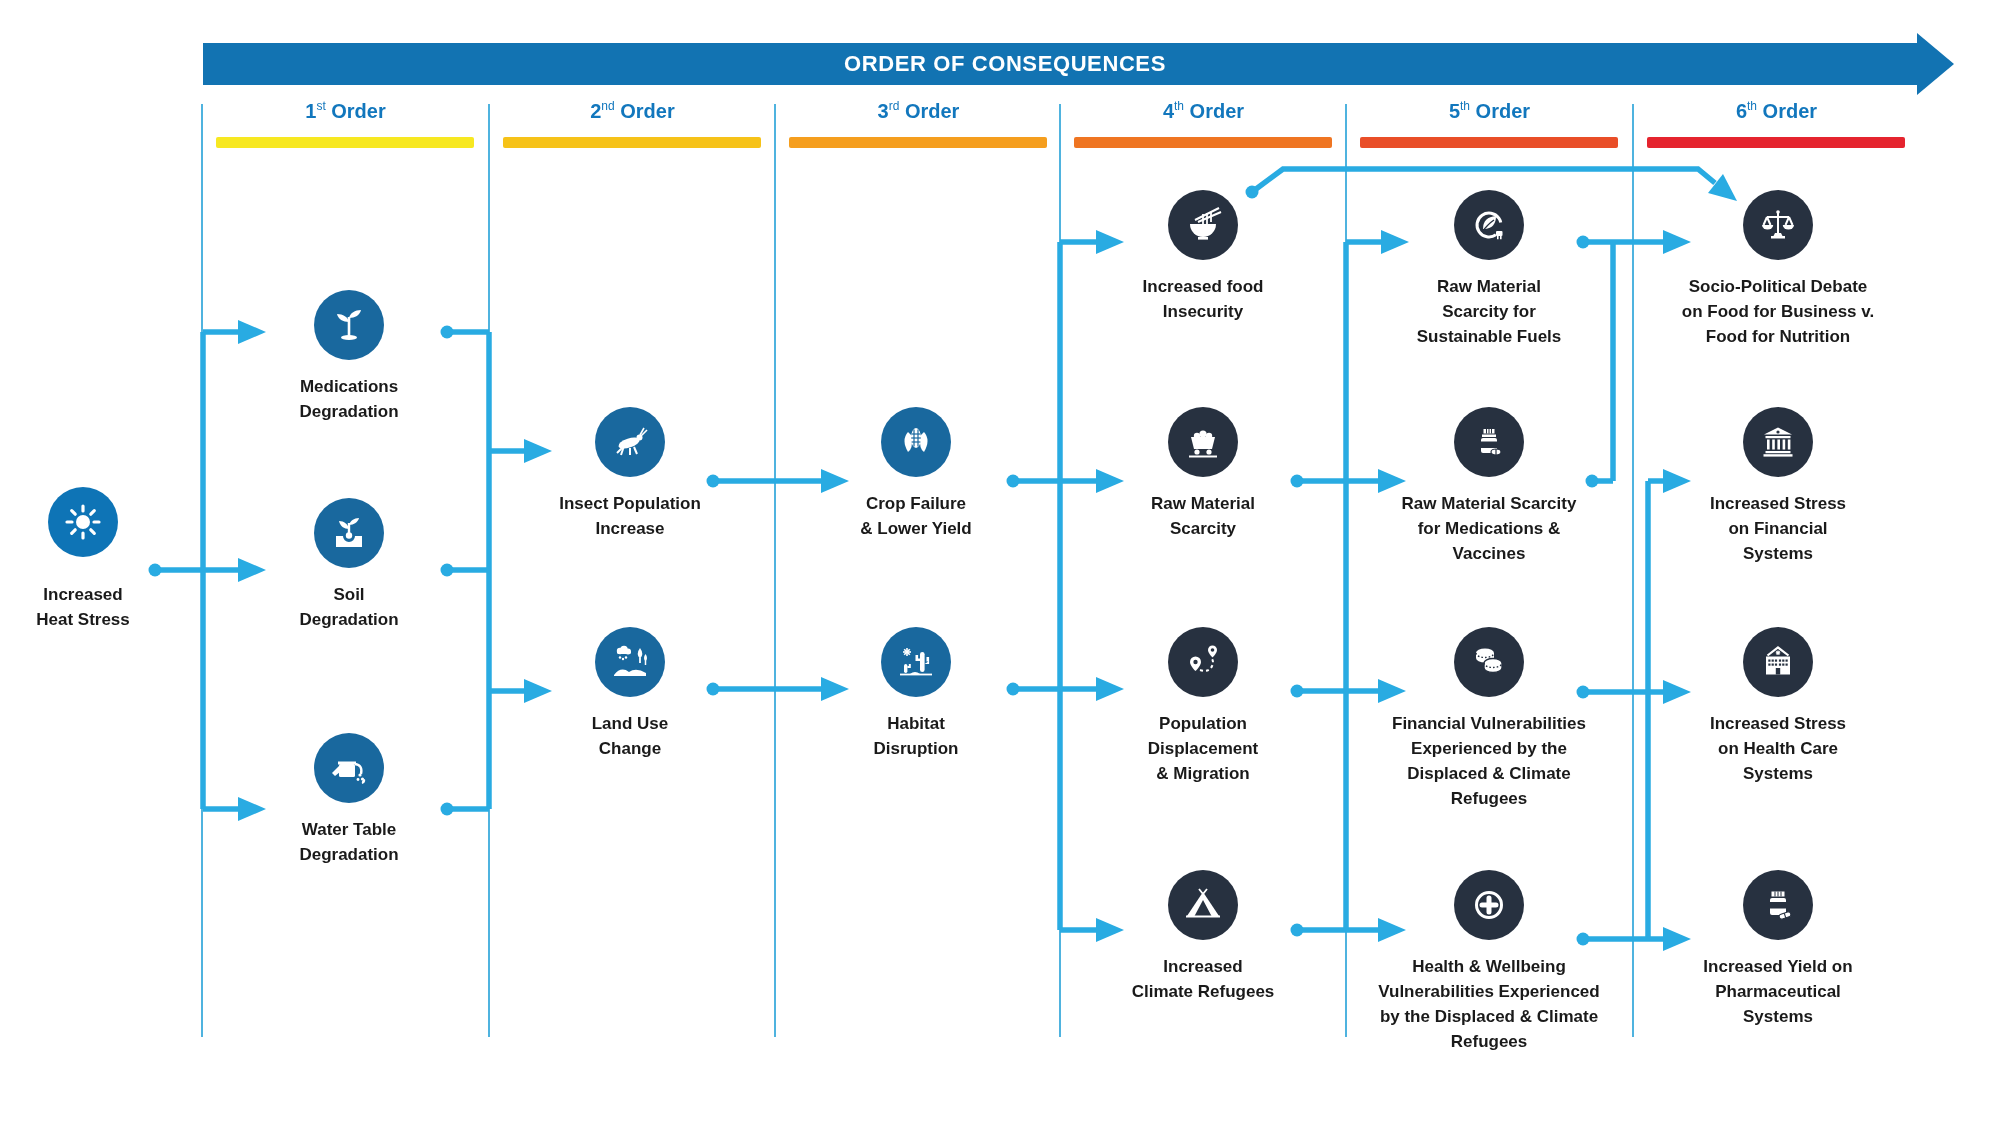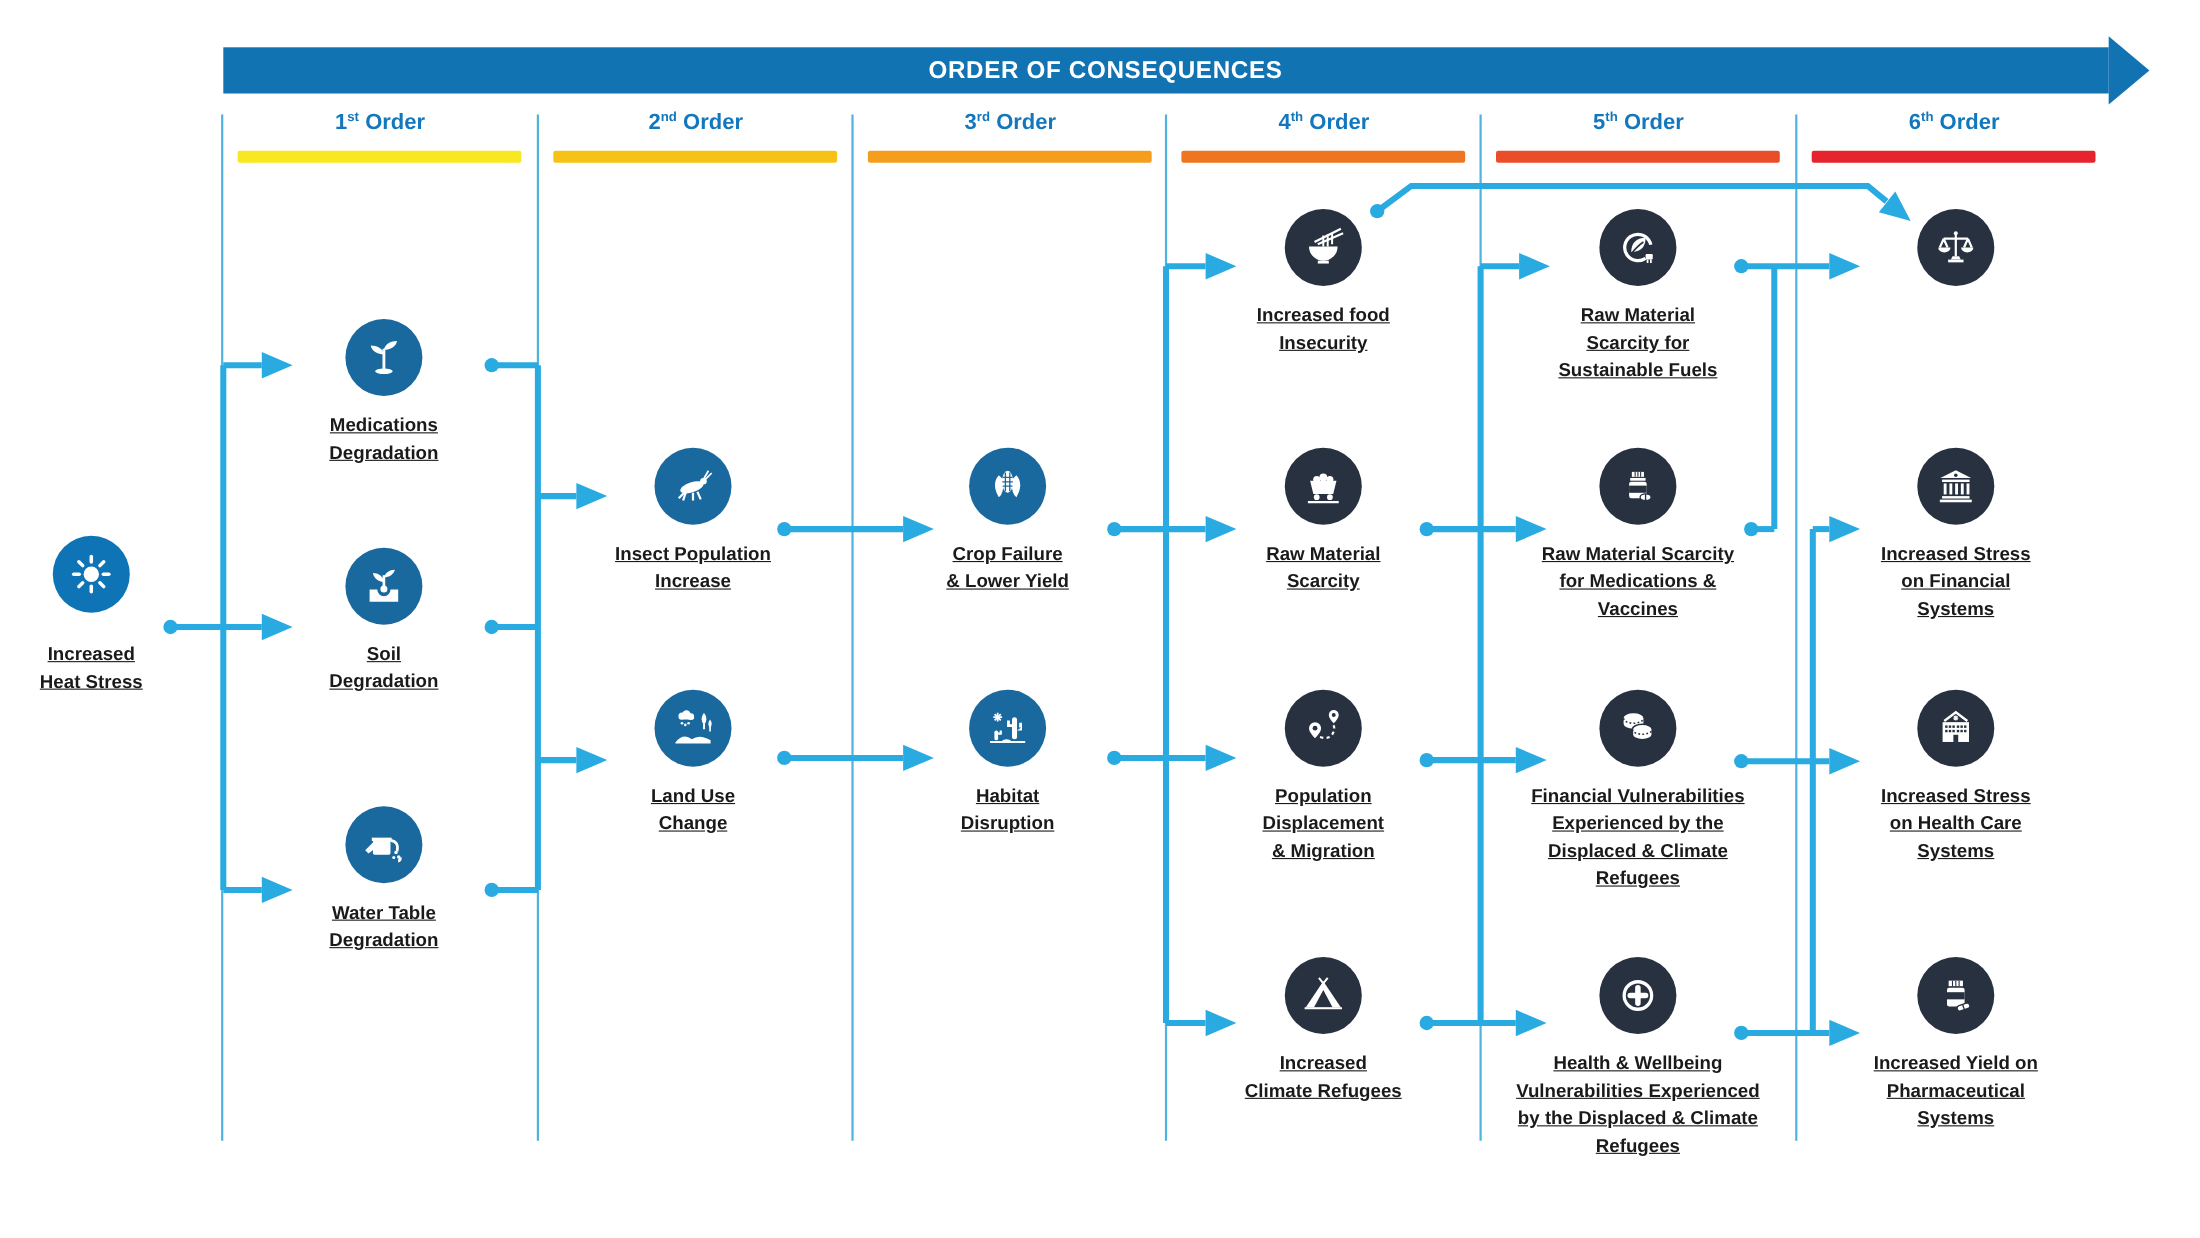--- a/index.html
+++ b/index.html
@@ -16,40 +16,40 @@
   .banner{position:absolute;left:203px;top:43px;width:1714px;height:42px;background:var(--banner-blue);
           display:flex;align-items:center;justify-content:center;padding-right:110px;}
   .banner-title{color:#fff;font-size:22px;font-weight:700;letter-spacing:.6px;}
   .banner-head{position:absolute;left:1917px;top:33px;width:0;height:0;
                border-top:31px solid transparent;border-bottom:31px solid transparent;
                border-left:37px solid var(--banner-blue);}
 
   
   .col-header{position:absolute;top:99px;width:287px;text-align:center;color:var(--header-blue);
               font-size:20px;font-weight:700;}
-  .col-header sup{font-size:12px;font-weight:700;}
+  .col-header sup{font-size:12px;font-weight:400;}
   .col-bar{position:absolute;top:137px;width:258px;height:11px;border-radius:2px;}
 
   
   svg.wires{position:absolute;left:0;top:0;}
   .divider{stroke:var(--divider);stroke-width:2;}
   .wire{stroke:var(--connector);stroke-width:5.5;fill:none;}
   .dot{fill:var(--connector);}
   .head{fill:var(--connector);}
 
   
   .node{position:absolute;width:270px;transform:translateX(-50%);text-align:center;}
   .node.narrow{width:200px;}
   .circle{width:70px;height:70px;border-radius:50%;margin:0 auto;display:flex;
           align-items:center;justify-content:center;}
   .c-blue{background:var(--icon-blue);color:var(--icon-blue);}
   .c-heat{background:var(--icon-heat);color:var(--icon-heat);}
   .c-dark{background:var(--icon-dark);color:var(--icon-dark);}
   .label{margin-top:14px;color:var(--ink);font-size:17px;line-height:25px;font-weight:700;
-         white-space:pre-line;text-decoration:underline;}
+         white-space:pre-line;}
   .label.gap-lg{margin-top:25px;}
 </style>
 </head>
 <body>
 
 <div class="stage">
 
   <div class="banner">
     <span class="banner-title">ORDER OF CONSEQUENCES</span>
   </div>
@@ -439,20 +439,23 @@
             <path d="M9 12 L5.5 20 M9 12 L12.5 20"></path>
             <path d="M31 12 L27.5 20 M31 12 L34.5 20"></path>
           </g>
           <circle cx="20" cy="7" r="1.8" fill="#fff"></circle>
           <path d="M4 20 a5.6 4.5 0 0 0 11.2 0 z" fill="#fff"></path>
           <path d="M24.8 20 a5.6 4.5 0 0 0 11.2 0 z" fill="#fff"></path>
           <path d="M17 28 h6 l1.5 3 h-9 z" fill="#fff"></path>
           <rect x="13" y="31" width="14" height="2.5" fill="#fff"></rect>
         </svg>
     </div>
+    <div class="label">Socio-Political Debate
+on Food for Business v.
+Food for Nutrition</div>
   </div>
 
   <div class="node" style="left:1778px;top:407px">
     <div class="circle c-dark">
       <svg width="40" height="40" viewBox="0 0 40 40">
           <path d="M20 5.5 L34 12.5 H6 Z" fill="#fff"></path>
           <circle cx="20" cy="10" r="1.6" fill="currentColor"></circle>
           <rect x="7.5" y="14" width="25" height="2.2" fill="#fff"></rect>
           <g fill="#fff">
             <rect x="9" y="17.5" width="2.6" height="10"></rect>

